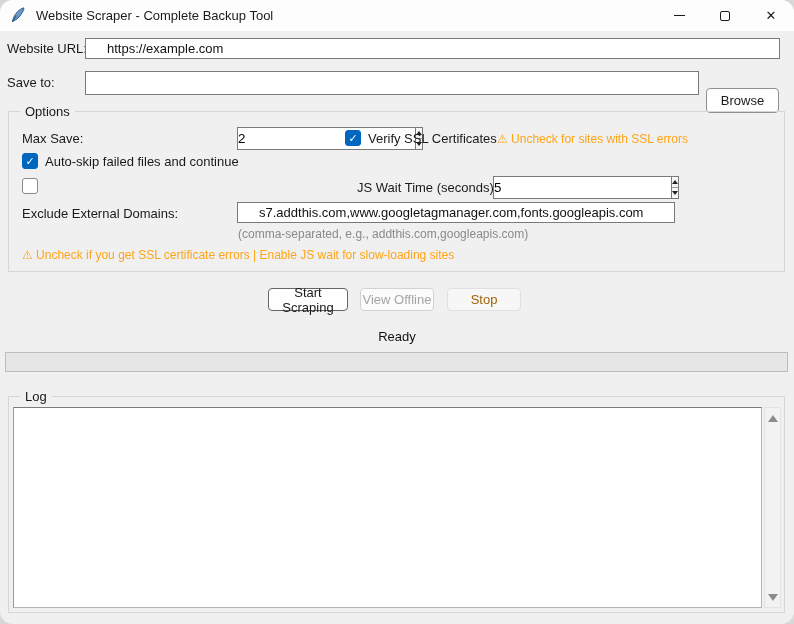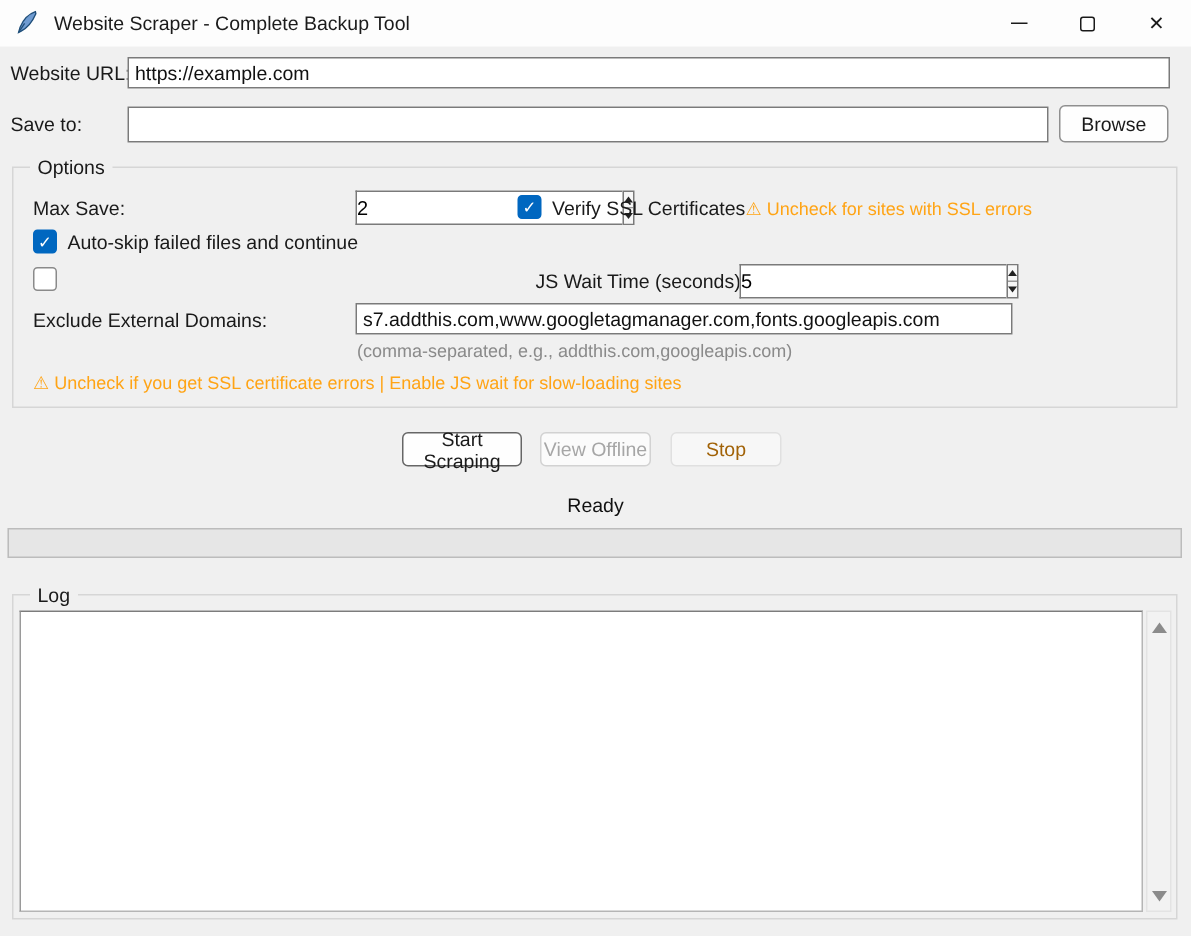--- a/index.html
+++ b/index.html
@@ -1,34 +1,34 @@
 <!DOCTYPE html>
 <html><head>
 <meta charset="utf-8">
 <style>
   * { margin:0; padding:0; box-sizing:border-box; }
   body { font-family:"Liberation Sans", sans-serif; background:#d8d8d8; }
   .window {
     position:relative; width:794px; height:624px; background:#f0f0f0;
-    overflow:hidden; font-size:13px; color:#1a1a1a;
+    overflow:hidden; font-size:13px; color:#1a1a1a;border-radius:13px;
   }
   
   .titlebar { position:absolute; left:0; top:0; width:794px; height:31px; background:#fdfdfd; }
   .app-icon { position:absolute; left:10px; top:7px; width:16px; height:16px; }
   .title-text { position:absolute; left:36px; top:8px; font-size:13px; color:#1b1b1b; }
   .winbtn { position:absolute; top:0; width:46px; height:31px; display:flex; align-items:center; justify-content:center; }
   .btn-min { right:92px; } .btn-max { right:46px; } .btn-close { right:0; }
   .min-glyph { display:block; width:11px; height:1px; background:#1a1a1a; }
   .max-glyph { display:block; width:10px; height:10px; border:1px solid #1a1a1a; border-radius:2px; }
   .close-glyph { font-size:13px; color:#1a1a1a; }
 
   .lbl { position:absolute; white-space:nowrap; }
   input.entry {
     position:absolute; border:1px solid #7a7a7a; background:#fff; font-family:"Liberation Sans",sans-serif;
-    font-size:13px; padding:0 4px; color:#111; outline:none;
+    font-size:13px; padding:0 21px; color:#111; outline:none;
   }
   .save-entry { border:1px solid #4d4d4d; border-bottom:3px solid #0B5FB8; }
   .btn {
     position:absolute; background:#fefefe; border:1px solid #8f8f8f; border-radius:4px;
     font-family:"Liberation Sans",sans-serif; font-size:13px; color:#1a1a1a;
     display:flex; align-items:center; justify-content:center; cursor:default;
   }
   .btn-primary { border-color:#666; }
   .btn-disabled { color:#a6a6a6; border-color:#d2d2d2; background:#fbfbfb; }
   .btn-disabled2 { color:#a16207; border-color:#e0e0e0; background:#f7f7f7; }
@@ -89,21 +89,21 @@
     <div class="winbtn btn-close">
         <span class="close-glyph">✕</span>
       </div>
   </div>
 
   <span class="lbl" style="left:7px; top:41px;">Website URL:</span>
   <input class="entry" style="left: 85px; top: 38px; width: 695px; height: 21px;" value="https://example.com">
 
   <span class="lbl" style="left:7px; top:75px;">Save to:</span>
   <input class="entry save-entry" style="left: 85px; top: 71px; width: 614px; height: 24px;" value="">
-  <div class="btn" style="left:706px; top:70px; width:73px; height:25px;">Browse</div>
+  <div class="btn" style="left:706px; top:88px; width:73px; height:25px;">Browse</div>
 
   <div class="groupbox" style="left:8px; top:111px; width:777px; height:161px;"></div>
   <span class="group-legend" style="left:20px; top:104px;">Options</span>
 
   <span class="lbl" style="left:22px; top:131px;">Max Save:</span>
   <div class="spin" style="left:237px; top:127px; width:58px;">
     <input value="2" style="">
     <div class="spin-arrows">
       <div>
           <span class="tri-up"></span>

